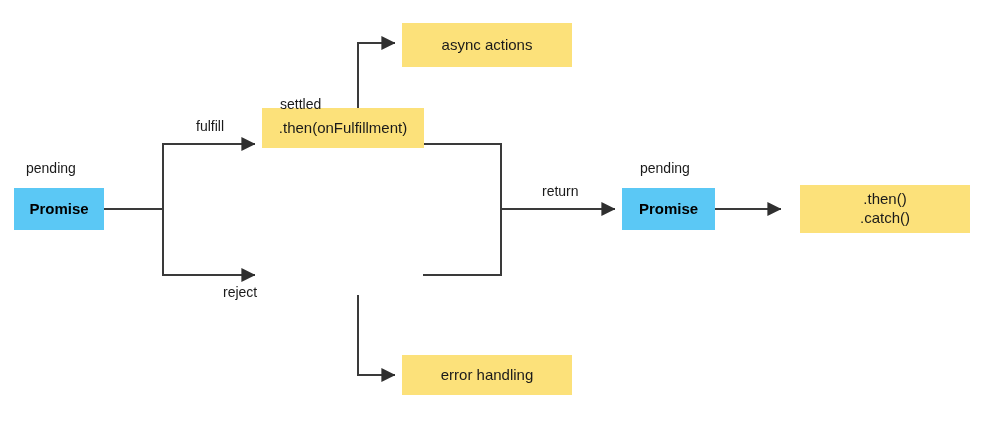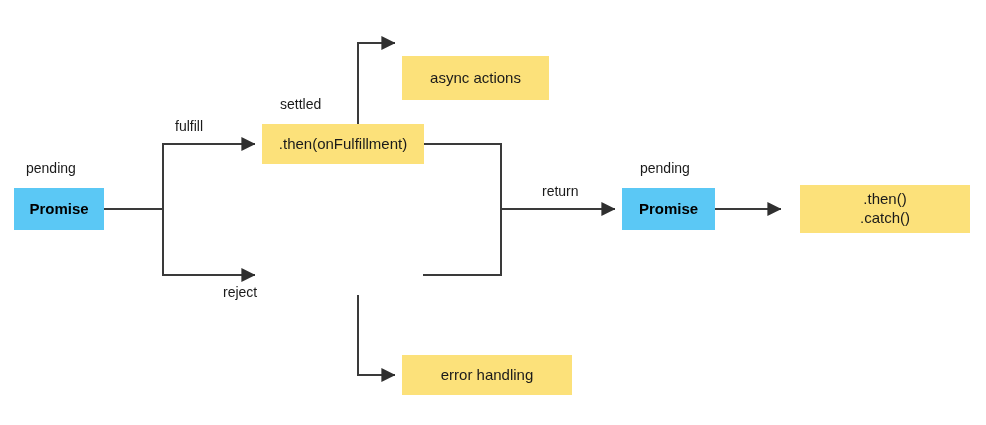--- a/index.html
+++ b/index.html
@@ -99,31 +99,31 @@
       <path d="M 715 209 L 780 209" marker-end="url(#arrow)"></path>
     </g>
   </svg>
 
   <div class="state-label" style="left:26px; top:160px;">pending</div>
 
   <div class="state-label" style="left:280px; top:96px;">settled</div>
 
   <div class="state-label" style="left:640px; top:160px;">pending</div>
 
-  <div class="edge-label" style="left:175px; top:118px;">fulfill</div>
+  <div class="edge-label" style="left:196px; top:118px;">fulfill</div>
 
   <div class="edge-label" style="left:184px; top:284px;margin-left:39px;">reject</div>
 
   <div class="edge-label" style="left:542px; top:183px;">return</div>
 
   <div class="node blue" style="left:14px; top:188px; width:90px; height:42px;">Promise</div>
 
-  <div class="node yellow" style="left:262px; top:124px; width:162px; height:40px;">.then(onFulfillment)</div>
+  <div class="node yellow" style="left:262px; top:108px; width:162px; height:40px;">.then(onFulfillment)</div>
 
-  <div class="node yellow" style="left:402px; top:23px; width:147px; height:44px;margin-top:33px;">async actions</div>
+  <div class="node yellow" style="left:402px; top:23px; width:170px; height:44px;">async actions</div>
 
 
   <div class="node yellow" style="left:402px; top:355px; width:170px; height:40px;">error handling</div>
 
   <div class="node blue" style="left:622px; top:188px; width:93px; height:42px;">Promise</div>
 
   <div class="node yellow" style="left:788px; top:185px; width:170px; height:48px;margin-left:12px;">.then()
 .catch()</div>
 
 </div>

